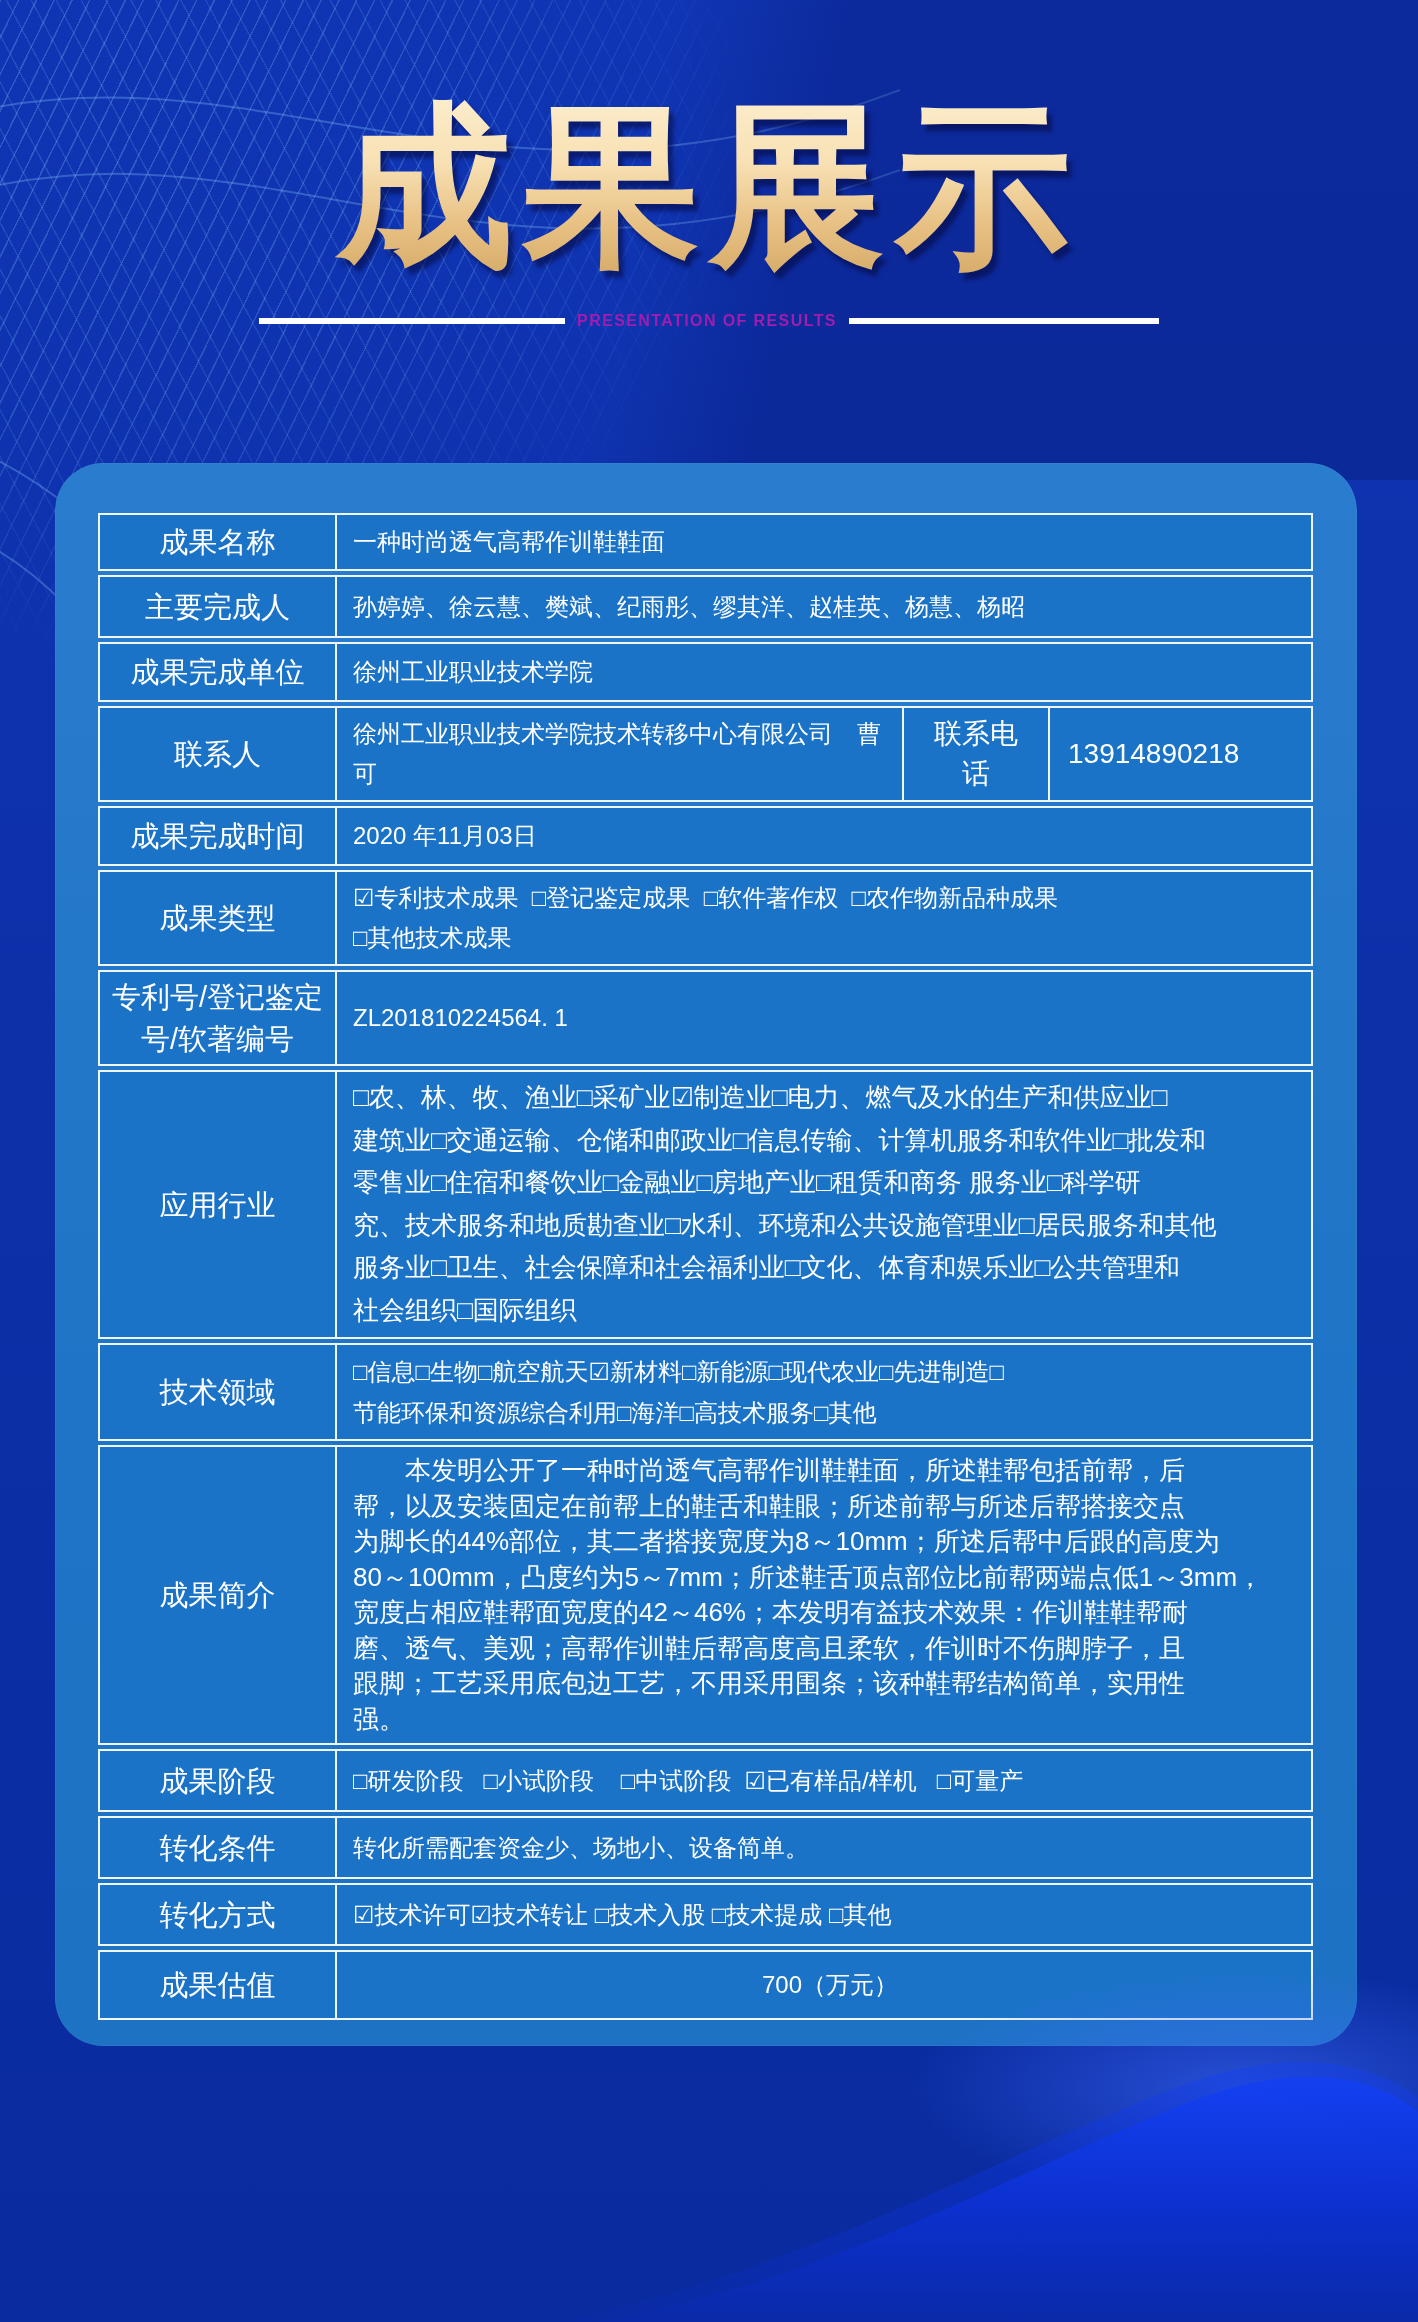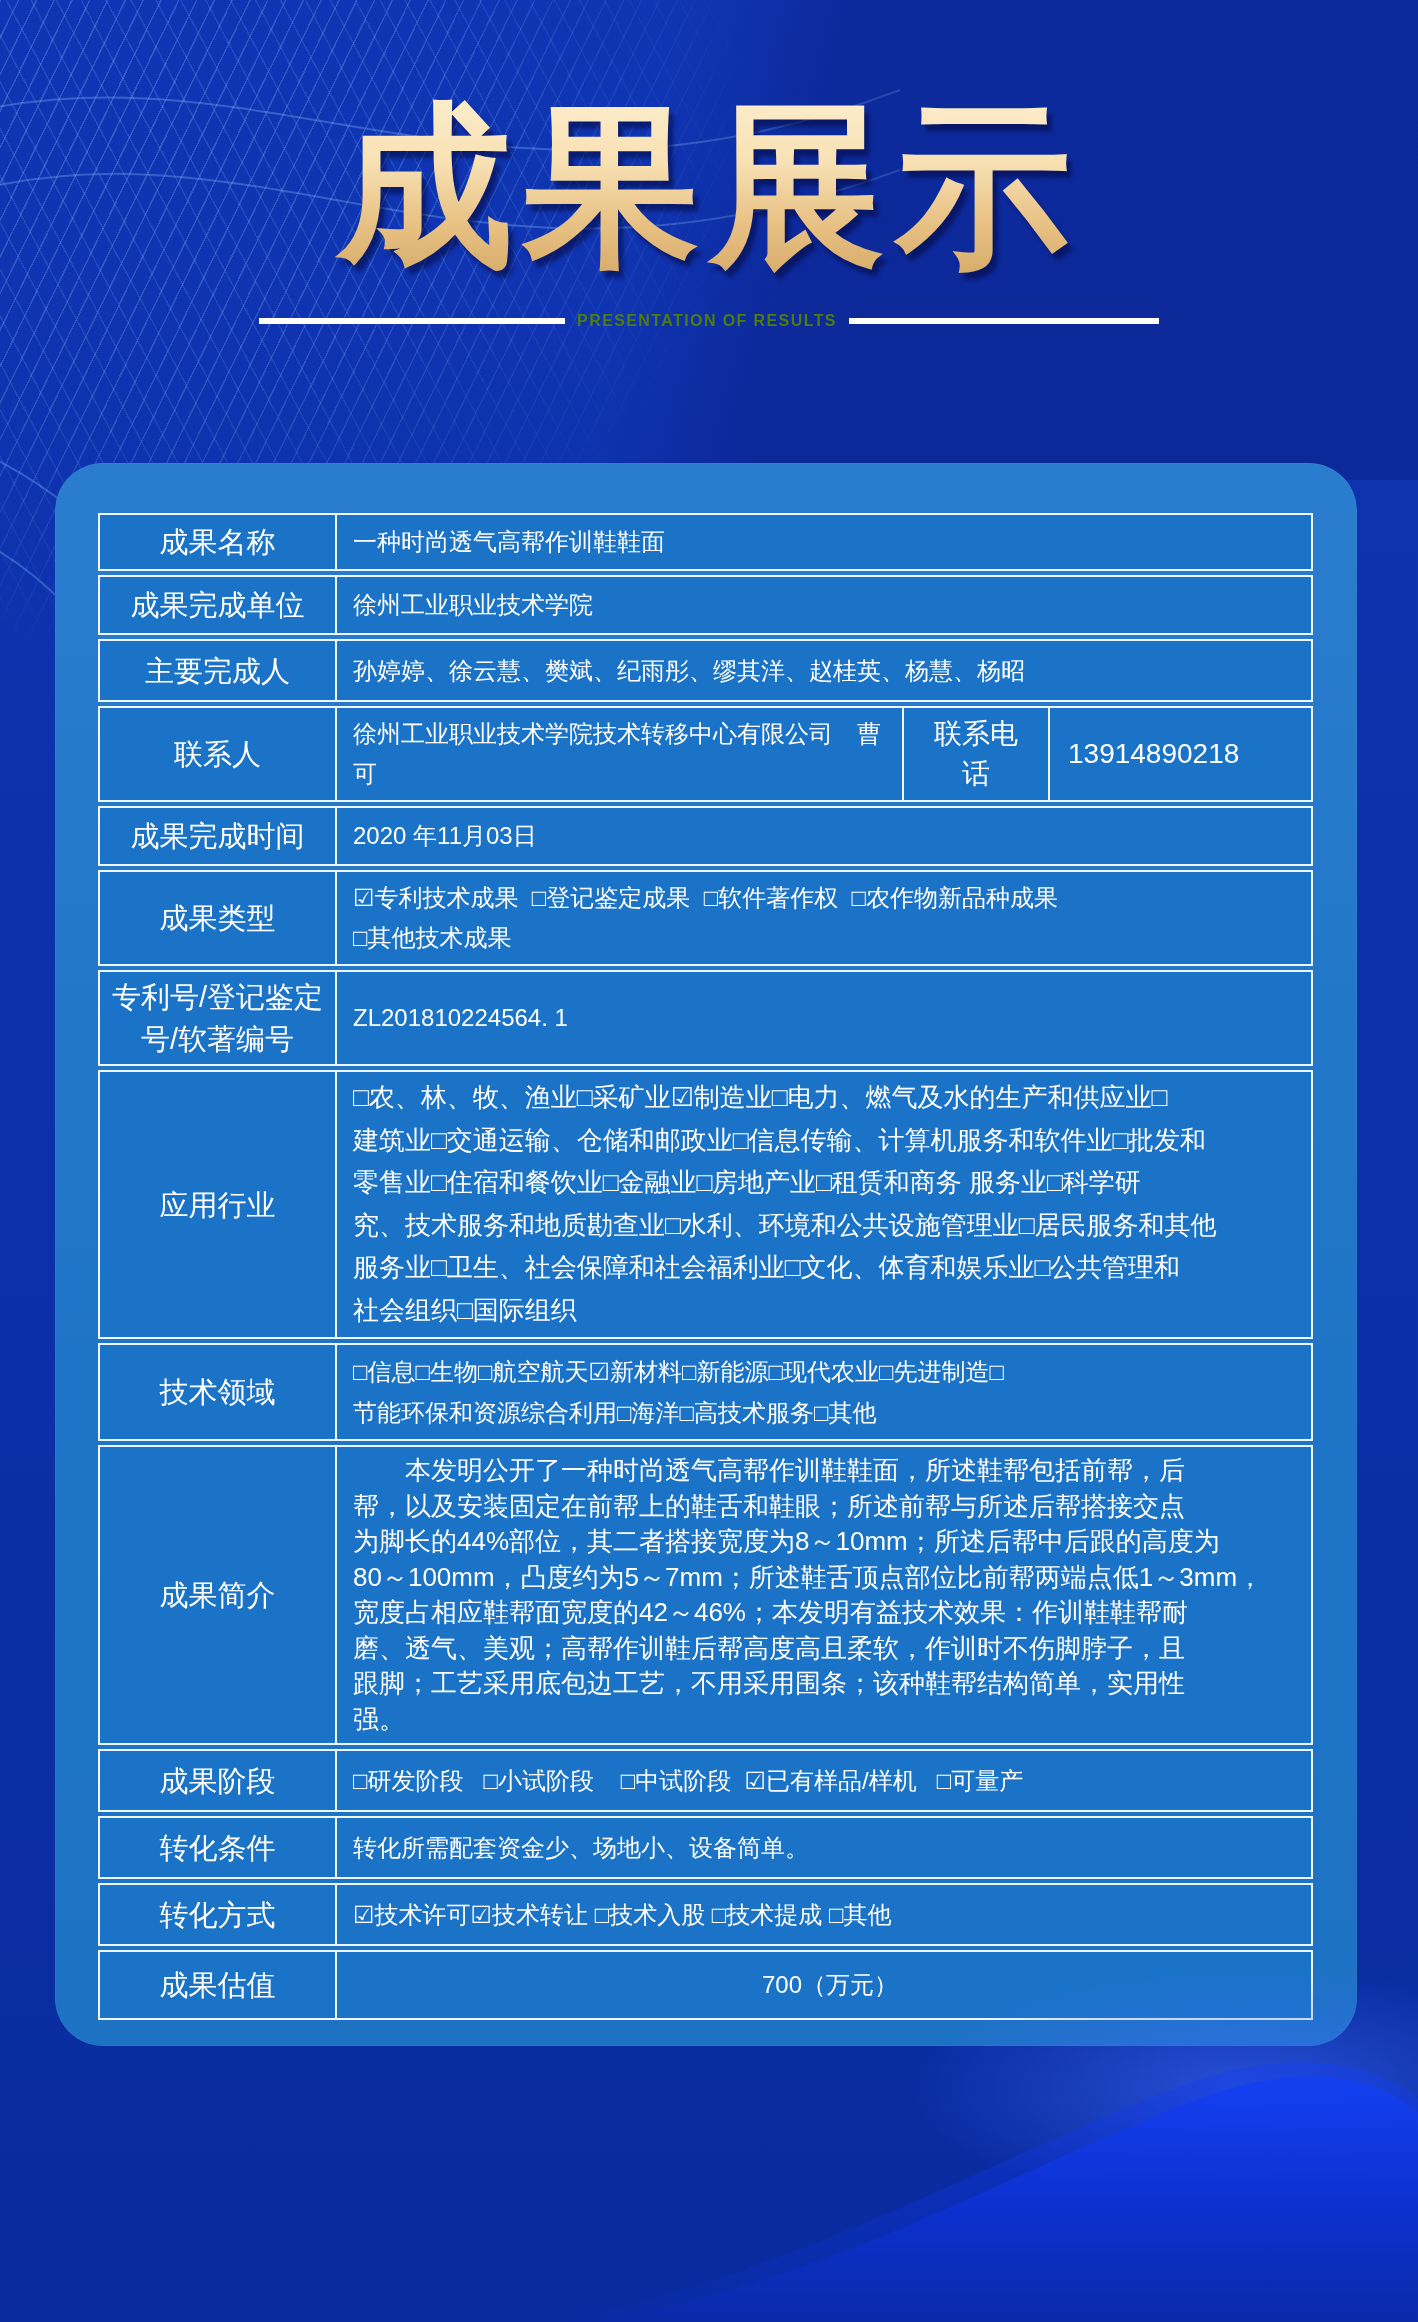--- a/index.html
+++ b/index.html
@@ -34,21 +34,21 @@
     filter:drop-shadow(5px 7px 2px rgba(3,8,60,.55));
   }
   .subtitle-row{
     position:absolute;top:312px;left:0;width:100%;
     display:flex;align-items:center;justify-content:center;gap:12px;
   }
   .subtitle-bar{height:6px;background:#ffffff;}
   .subtitle-bar.left{width:306px;}
   .subtitle-bar.right{width:310px;}
   .subtitle-text{
-    color:#4d7c0f;font-size:16px;font-weight:700;letter-spacing:1.4px;white-space:nowrap;
+    color:#a21caf;font-size:16px;font-weight:700;letter-spacing:1.4px;white-space:nowrap;
   }
   
   .panel{
     position:absolute;left:55px;top:463px;width:1302px;height:1583px;
     border-radius:48px;
     background:linear-gradient(180deg,#2a7cce 0%,#1e74c6 60%,#1d72c4 100%);
     box-shadow:0 0 0 1px rgba(255,255,255,.04) inset;
   }
   .info-table{
     position:absolute;left:43px;top:50px;width:1215px;
@@ -106,28 +106,28 @@
 </div>
 
 <div class="panel">
   <div class="info-table">
 
     <div class="t-row" style="min-height:58px">
       <div class="t-label">成果名称</div>
       <div class="t-value">一种时尚透气高帮作训鞋鞋面</div>
     </div>
 
+    <div class="t-row" style="min-height:63px">
+      <div class="t-label">主要完成人</div>
+      <div class="t-value">孙婷婷、徐云慧、樊斌、纪雨彤、缪其洋、赵桂英、杨慧、杨昭</div>
+    </div>
+
     <div class="t-row" style="min-height:60px">
       <div class="t-label">成果完成单位</div>
       <div class="t-value">徐州工业职业技术学院</div>
-    </div>
-
-    <div class="t-row" style="min-height:63px">
-      <div class="t-label">主要完成人</div>
-      <div class="t-value">孙婷婷、徐云慧、樊斌、纪雨彤、缪其洋、赵桂英、杨慧、杨昭</div>
     </div>
 
     <div class="t-row" style="min-height:85px">
       <div class="t-label">联系人</div>
       <div class="t-value" style="flex:0 0 565px;width:565px">徐州工业职业技术学院技术转移中心有限公司　曹可</div>
       <div class="t-phone-label">联系电话</div>
       <div class="t-phone">13914890218</div>
     </div>
 
 

